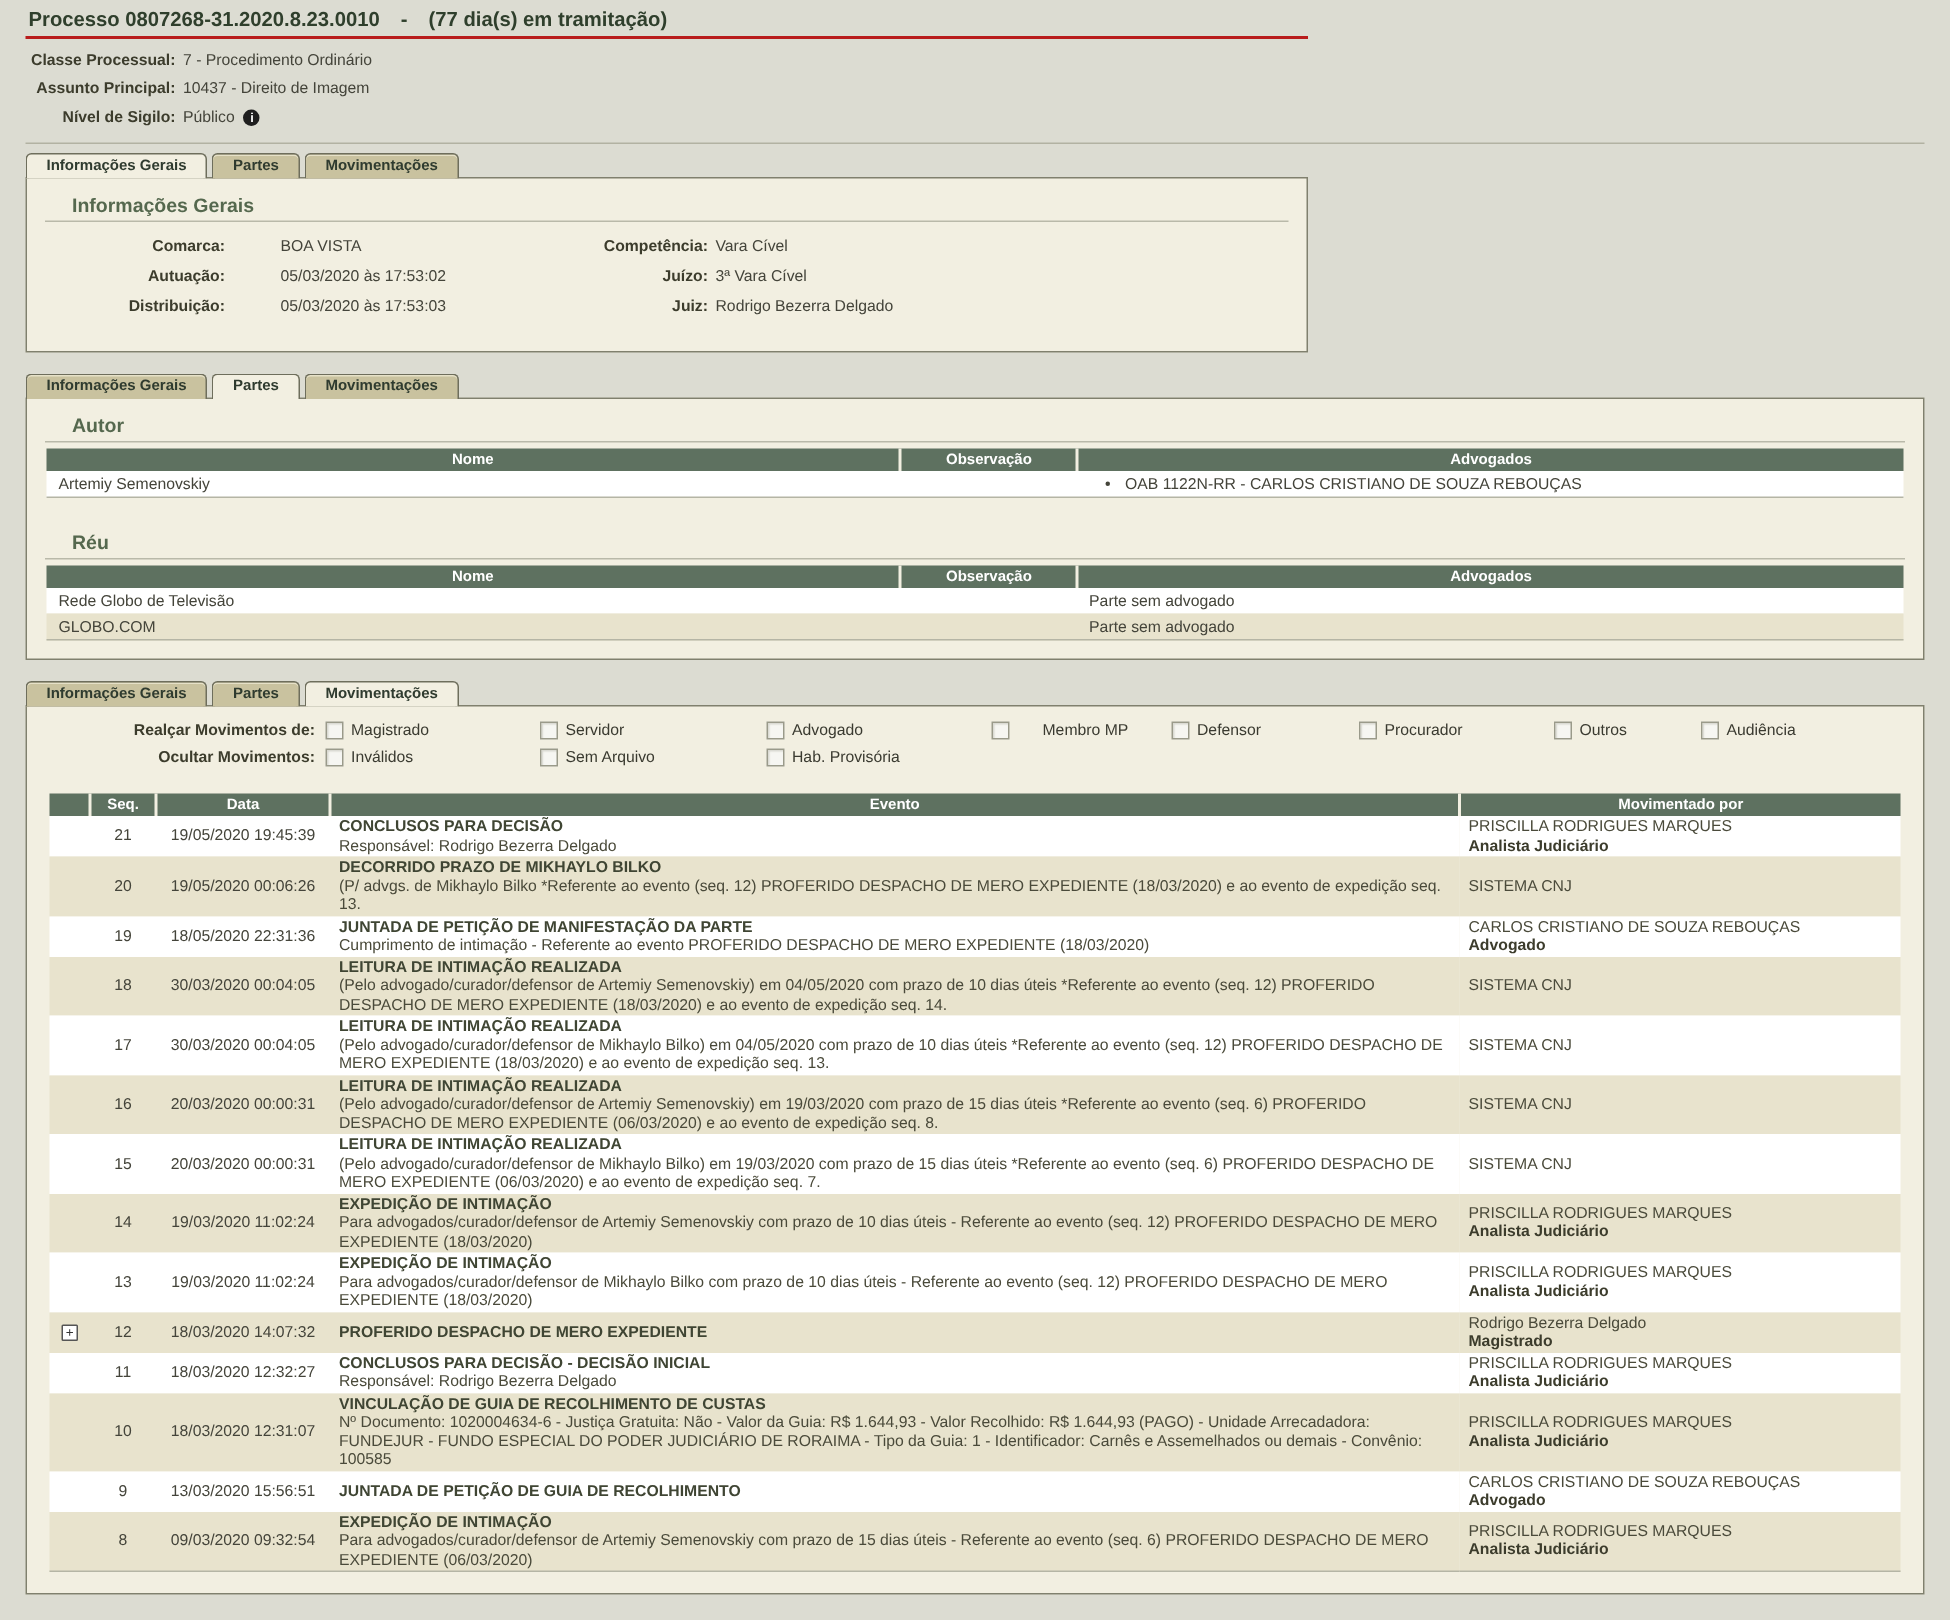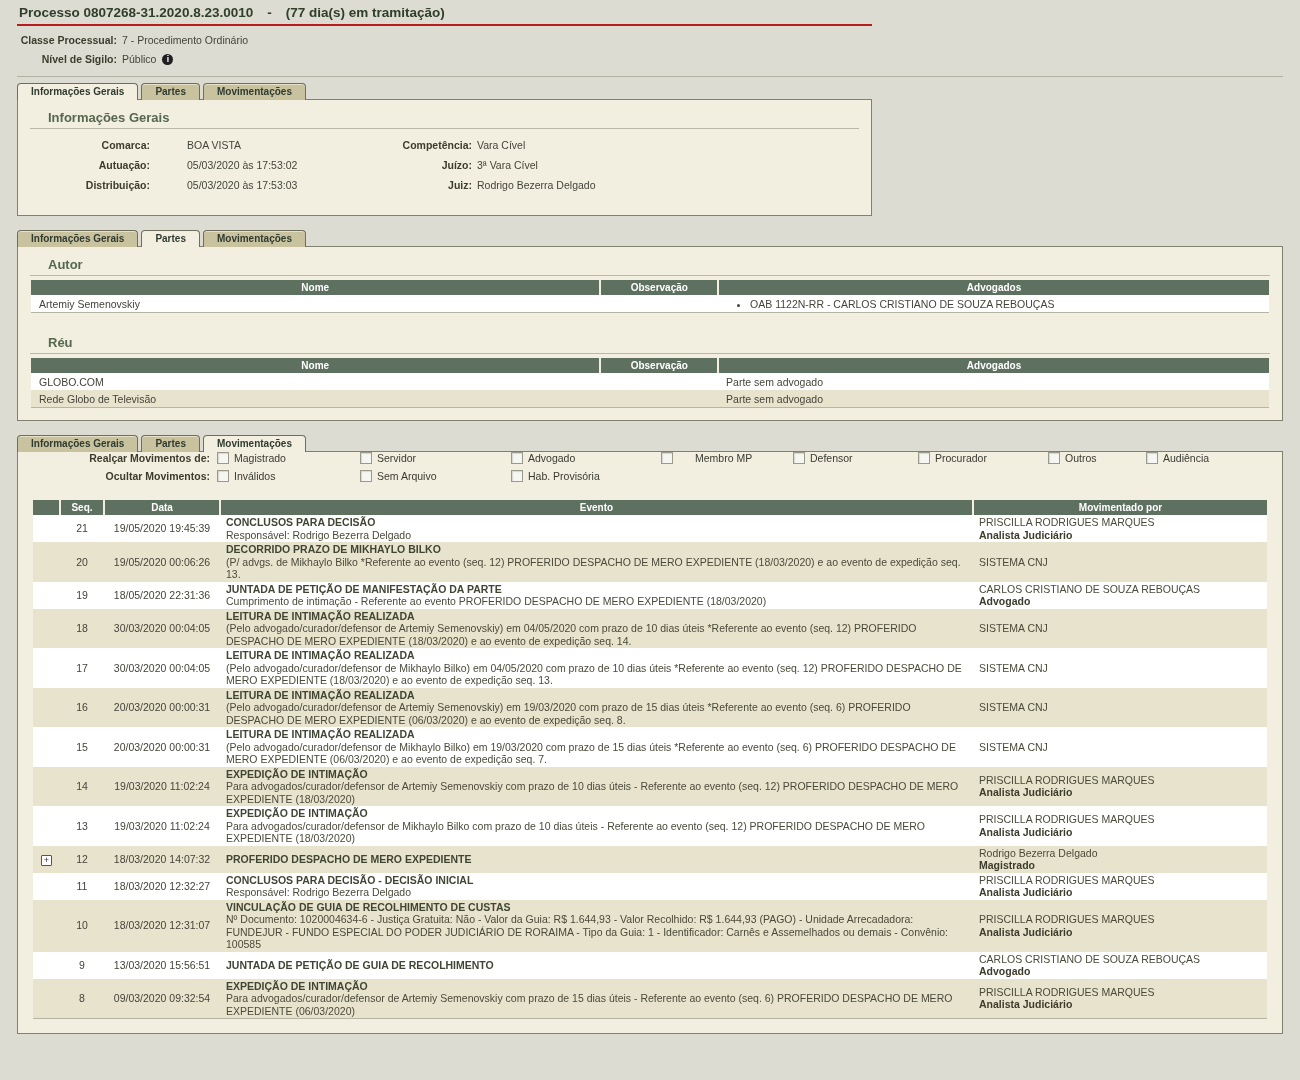--- a/index.html
+++ b/index.html
@@ -88,34 +88,34 @@
   .ptable .c-name{width:46%;}
   .ptable .c-obs{width:9.5%;}
   .ptable tbody tr:nth-child(odd){background:#ffffff;}
   .ptable tbody tr:nth-child(even){background:#e8e3cd;}
   .ptable td{padding:2px 8px;color:#44443a;vertical-align:middle;height:13px;}
   .adv-list{margin:0;padding:0 0 0 24px;}
   .adv-list li{list-style:disc;padding:0;margin:0;}
   .nolaw:empty{display:none;}
 
   
-  .filters{padding:0 0 6px 0;}
+  .filters{padding:10px 0 6px 0;}
   .filter-row{display:flex;align-items:flex-start;margin:0 0 6px 0;}
   .filter-label{width:192px;text-align:right;font-weight:bold;color:#3c3c2c;margin-right:7px;}
   .filter-items{display:flex;flex:1;}
   .chk{display:flex;align-items:center;gap:5px;cursor:pointer;}
   .chk .box{
     width:10px;height:10px;flex:none;
     border:1px solid #9a9a8a;background:#f6f6f2;
     box-shadow:inset 1px 1px 1px #d8d8d0;
   }
   .filter-items .chk:nth-child(1){width:143px;}
   .filter-items .chk:nth-child(2){width:151px;}
   .filter-items .chk:nth-child(3){width:150px;}
-  .filter-items .chk:nth-child(4){width:132px;gap:22px;}
+  .filter-items .chk:nth-child(4){width:120px;gap:22px;}
   .filter-items .chk:nth-child(5){width:125px;}
   .filter-items .chk:nth-child(6){width:130px;}
   .filter-items .chk:nth-child(7){width:98px;}
 
   
   .mtable{
     width:calc(100% - 30px);
     margin:6px 15px 14px 15px;
     border-collapse:collapse;
     border-bottom:1px solid #b5b5a5;
@@ -156,20 +156,24 @@
 <div class="page">
 
   <div class="proc-title">
     <span>Processo 0807268-31.2020.8.23.0010</span><span class="sep">-</span><span>(77 dia(s) em tramitação)</span>
   </div>
 
   <div class="meta">
     <div class="meta-row">
       <span class="meta-label">Classe Processual:</span>
       <span class="meta-value">7 - Procedimento Ordinário</span>
+    </div>
+    <div class="meta-row">
+      <span class="meta-label">Assunto Principal:</span>
+      <span class="meta-value">10437 - Direito de Imagem</span>
     </div>
     <div class="meta-row">
       <span class="meta-label">Nível de Sigilo:</span>
       <span class="meta-value">Público</span>
       <span class="info-icon"></span>
     </div>
   </div>
 
   <div class="full-rule"></div>
 
@@ -243,29 +247,29 @@
       <table class="ptable">
         <thead>
           <tr>
             <th class="c-name">Nome</th>
             <th class="c-obs">Observação</th>
             <th class="c-adv">Advogados</th>
           </tr>
         </thead>
         <tbody>
             <tr>
-    <td class="c-name">GLOBO.COM</td>
+    <td class="c-name">Rede Globo de Televisão</td>
     <td class="c-obs"></td>
     <td class="c-adv">
       <ul class="adv-list"></ul>
       <span class="nolaw">Parte sem advogado</span>
     </td>
   </tr>
             <tr>
-    <td class="c-name">Rede Globo de Televisão</td>
+    <td class="c-name">GLOBO.COM</td>
     <td class="c-obs"></td>
     <td class="c-adv">
       <ul class="adv-list"></ul>
       <span class="nolaw">Parte sem advogado</span>
     </td>
   </tr>
           </tbody>
       </table>
 
     </div>

